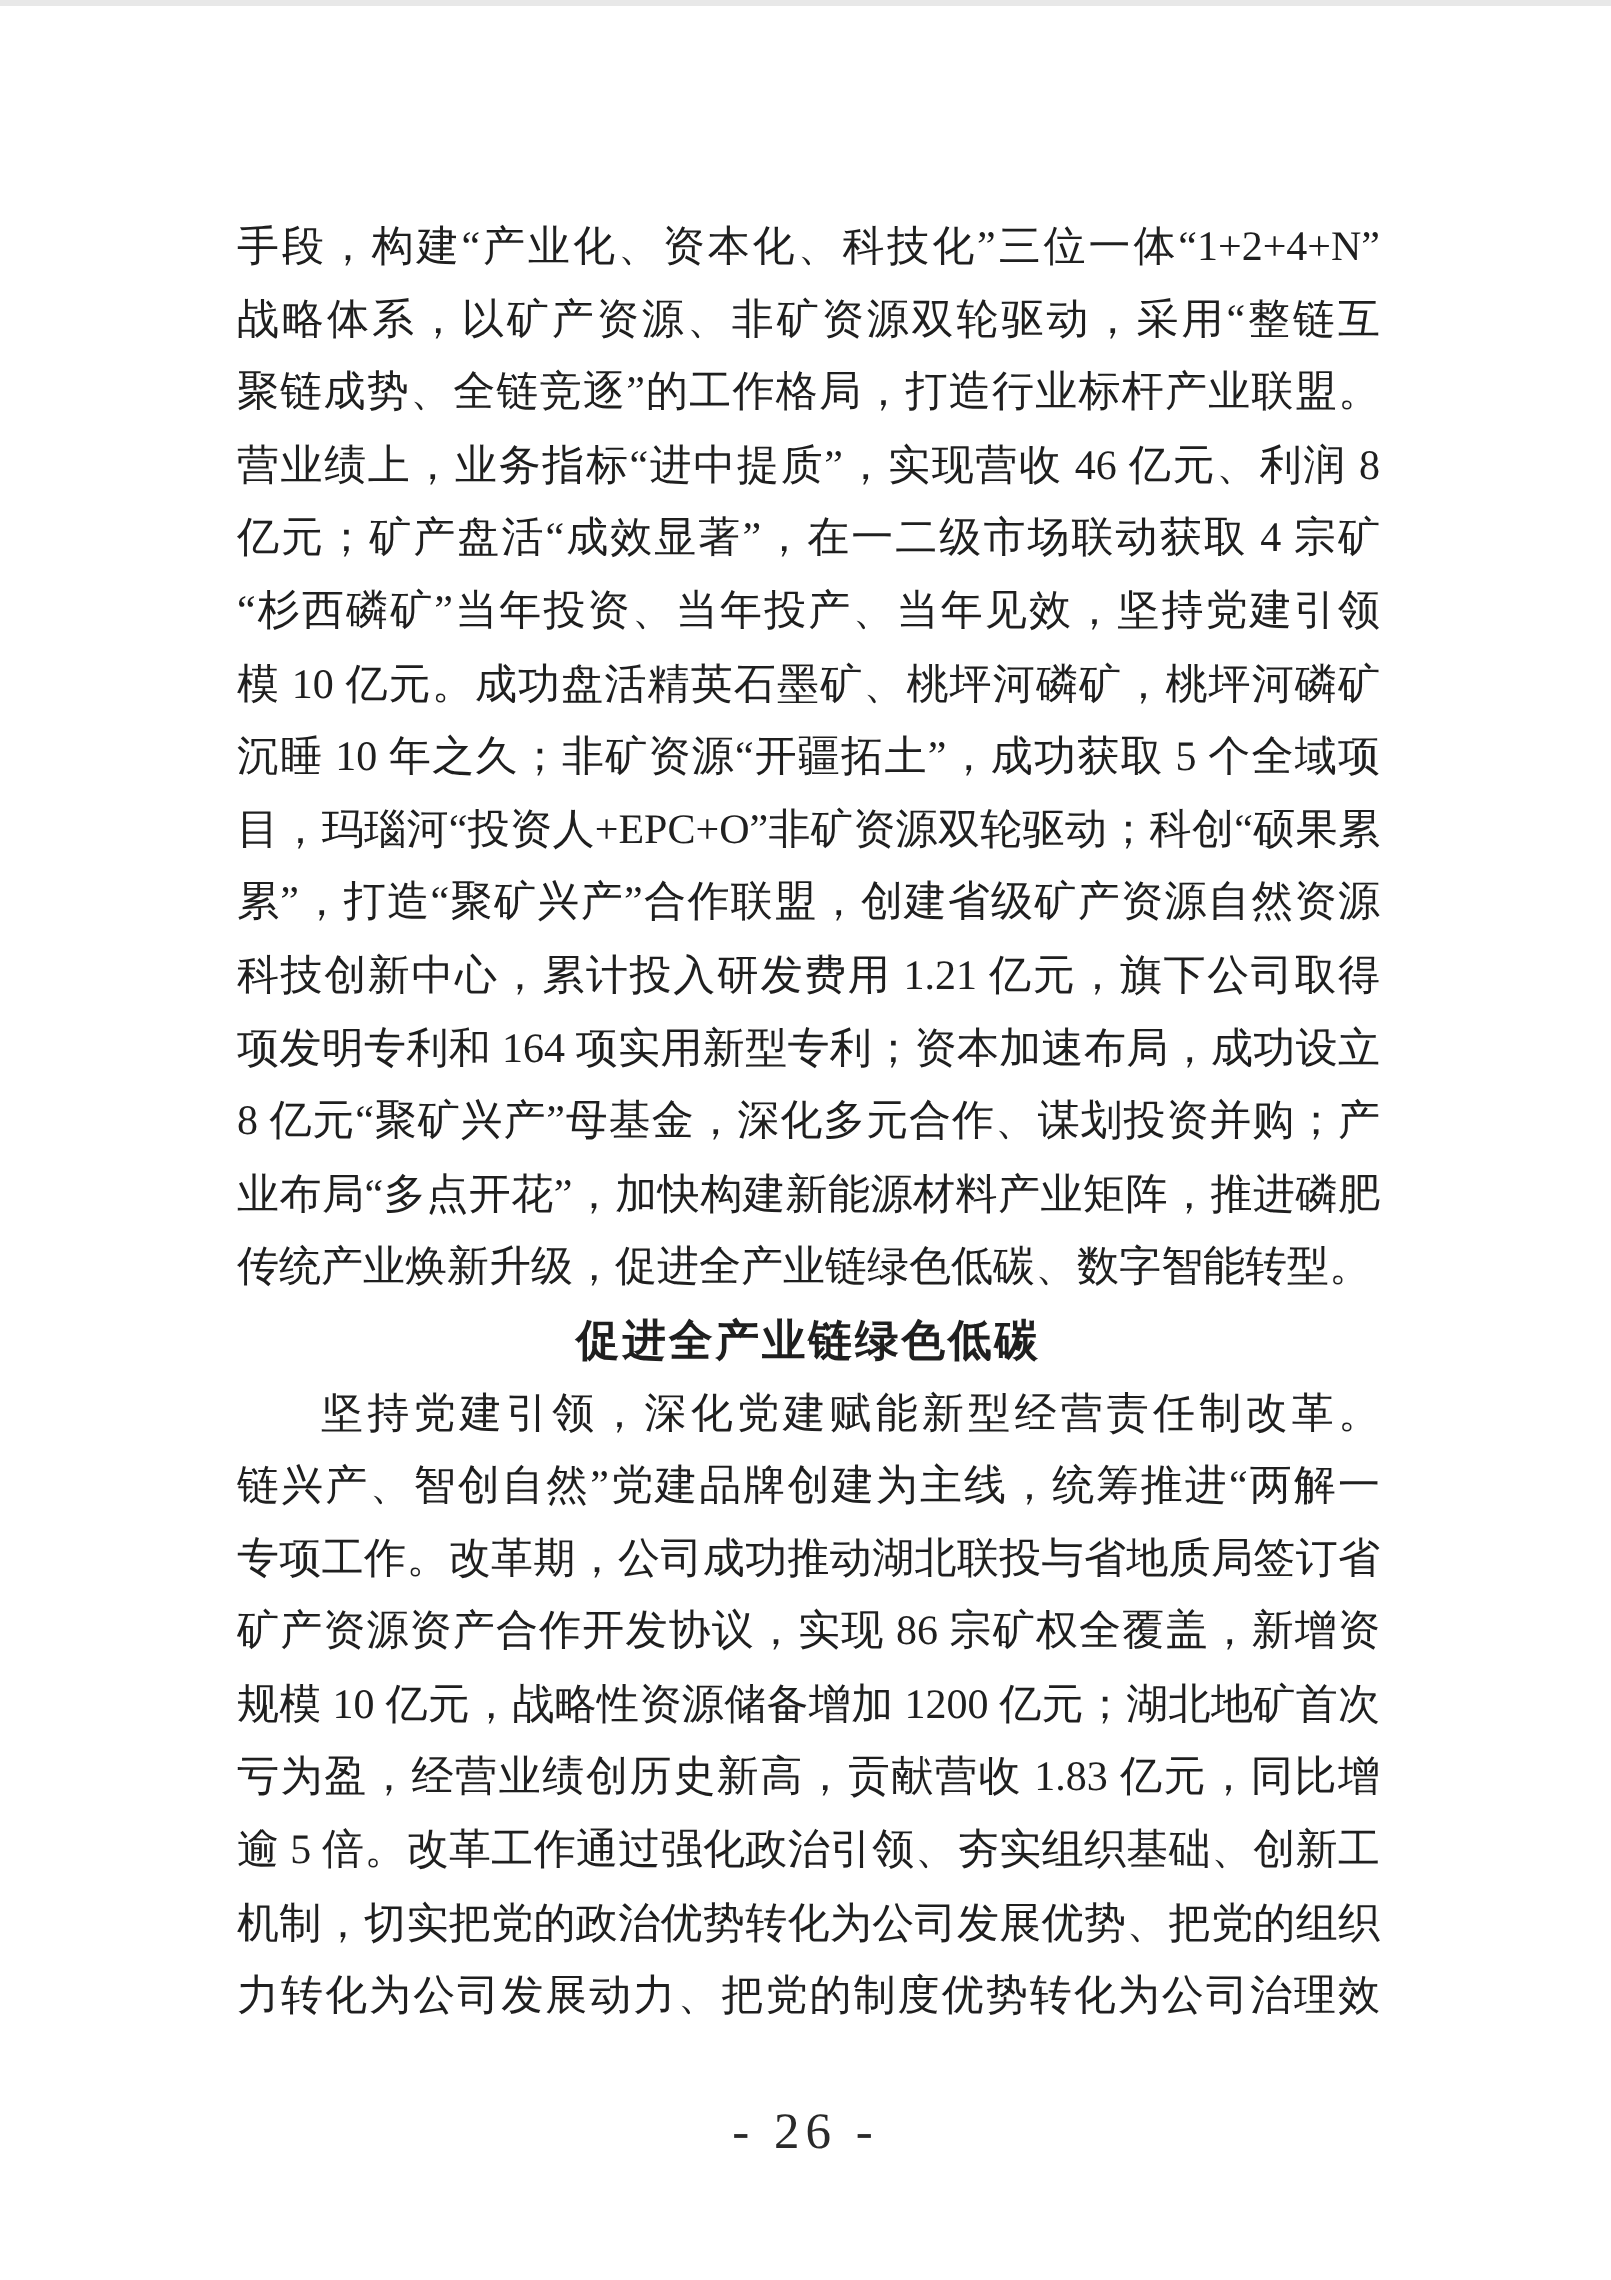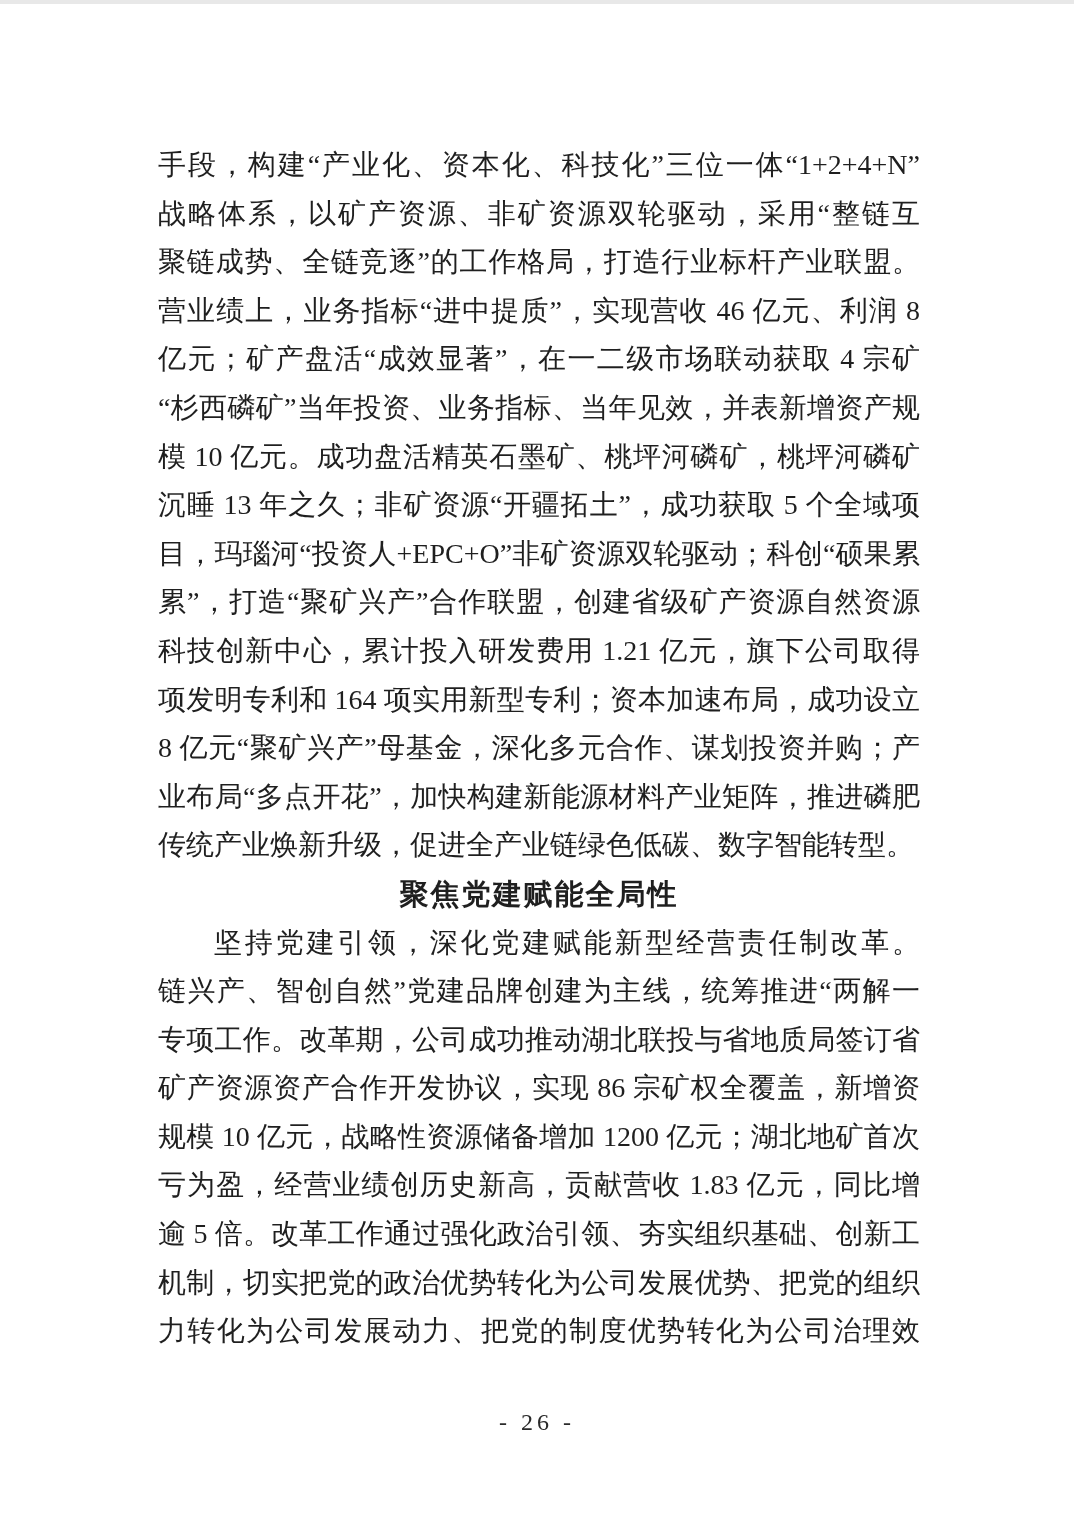--- a/index.html
+++ b/index.html
@@ -45,49 +45,49 @@
     font-weight: bold;
     text-align: center;
     letter-spacing: 2px;
   }
   .page-number {
     position: absolute;
     left: 0;
     top: 1398px;
     width: 100%;
     text-align: center;
-    font-size: 24px;
+    font-size: 34px;
     line-height: 40px;
     color: #2a2a2a;
     letter-spacing: 4px;
   }
 </style>
 </head>
 <body>
 
 <div class="page">
   <div class="text-block">
 
     <div class="line">手段，构建“产业化、资本化、科技化”三位一体“1+2+4+N”</div>
     <div class="line">战略体系，以矿产资源、非矿资源双轮驱动，采用“整链互补、</div>
     <div class="line">聚链成势、全链竞逐”的工作格局，打造行业标杆产业联盟。经</div>
     <div class="line">营业绩上，业务指标“进中提质”，实现营收 46 亿元、利润 8</div>
     <div class="line">亿元；矿产盘活“成效显著”，在一二级市场联动获取 4 宗矿权。</div>
-    <div class="line">“杉西磷矿”当年投资、业务指标、当年见效，并表新增资产规</div>
+    <div class="line">“杉西磷矿”当年投资、当年投产、当年见效，坚持党建引领</div>
     <div class="line">模 10 亿元。成功盘活精英石墨矿、桃坪河磷矿，桃坪河磷矿已</div>
-    <div class="line">沉睡 13 年之久；非矿资源“开疆拓土”，成功获取 5 个全域项</div>
+    <div class="line">沉睡 10 年之久；非矿资源“开疆拓土”，成功获取 5 个全域项</div>
     <div class="line">目，玛瑙河“投资人+EPC+O”非矿资源双轮驱动；科创“硕果累</div>
     <div class="line">累”，打造“聚矿兴产”合作联盟，创建省级矿产资源自然资源</div>
     <div class="line">科技创新中心，累计投入研发费用 1.21 亿元，旗下公司取得 33</div>
     <div class="line">项发明专利和 164 项实用新型专利；资本加速布局，成功设立 1</div>
     <div class="line">8 亿元“聚矿兴产”母基金，深化多元合作、谋划投资并购；产</div>
     <div class="line">业布局“多点开花”，加快构建新能源材料产业矩阵，推进磷肥</div>
     <div class="line para-end">传统产业焕新升级，促进全产业链绿色低碳、数字智能转型。</div>
 
-    <div class="heading-line">聚焦党建赋能全局性</div>
+    <div class="heading-line">促进全产业链绿色低碳</div>
 
     <div class="line indent">坚持党建引领，深化党建赋能新型经营责任制改革。以“红</div>
     <div class="line">链兴产、智创自然”党建品牌创建为主线，统筹推进“两解一补”</div>
     <div class="line">专项工作。改革期，公司成功推动湖北联投与省地质局签订省级</div>
     <div class="line">矿产资源资产合作开发协议，实现 86 宗矿权全覆盖，新增资产</div>
     <div class="line">规模 10 亿元，战略性资源储备增加 1200 亿元；湖北地矿首次扭</div>
     <div class="line">亏为盈，经营业绩创历史新高，贡献营收 1.83 亿元，同比增长</div>
     <div class="line">逾 5 倍。改革工作通过强化政治引领、夯实组织基础、创新工作</div>
     <div class="line">机制，切实把党的政治优势转化为公司发展优势、把党的组织活</div>
     <div class="line para-end">力转化为公司发展动力、把党的制度优势转化为公司治理效能。</div>

